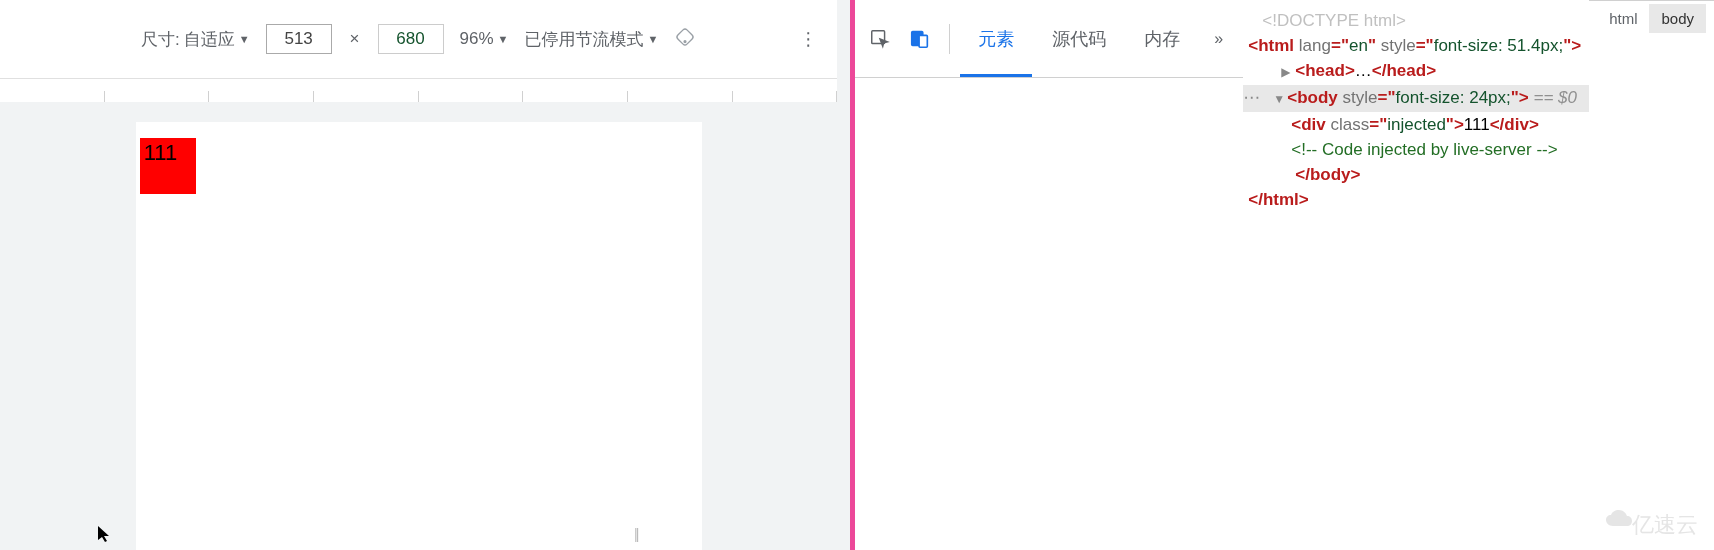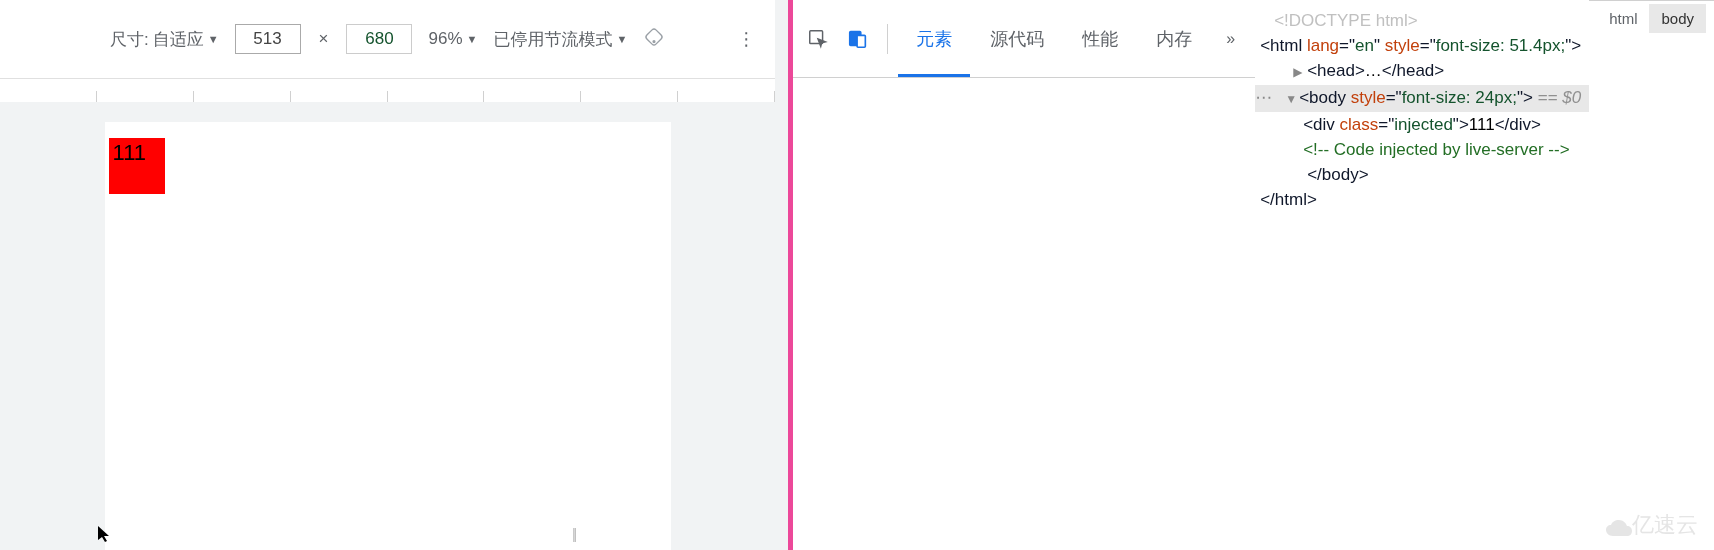--- a/index.html
+++ b/index.html
@@ -215,22 +215,22 @@
     }
     .indent-1 { padding-left: 5px; }
     .indent-2 { padding-left: 38px; }
     .indent-3 { padding-left: 48px; }
     .arrow {
       display: inline-block;
       width: 14px;
       color: #888;
       font-size: 12px;
     }
-    .tag { color: #0f172a; }
-    .attr-name { color: #c2410c; }
+    .tag { color: #b91c1c; font-weight: bold; }
+    .attr-name { color: #737373; }
     .attr-val { color: #14532d; }
     .text-content { color: #000; }
     .comment { color: #236e25; }
     .doctype { color: #c0c0c0; }
     .sel-marker { color: #909090; font-style: italic; }
     .ellipsis-dots {
       color: #888;
       margin-right: 2px;
     }
     
@@ -254,21 +254,21 @@
       color: #333;
     }
     
     .watermark {
       position: absolute;
       right: 16px;
       bottom: 10px;
       color: #e5e5e5;
       font-size: 22px;
       display: flex;
-      align-items: flex-end;
+      align-items: flex-start;
       gap: 0;
     }
   </style>
 </head>
 <body>
 
 <div class="left-panel">
   <div class="device-toolbar">
     <div class="size-label">
       <span>尺寸:</span>
@@ -329,21 +329,20 @@
     </div>
     <div class="tool-icon active">
       <svg viewBox="0 0 24 24" fill="none" stroke="#1a73e8" stroke-width="1.8">
           <rect x="3" y="4" width="12" height="15" rx="1"></rect>
           <rect x="11" y="8" width="9" height="13" rx="1" fill="#fff"></rect>
         </svg>
     </div>
     <div style="width:1px;height:30px;background:#d0d0d0;margin:0 8px;"></div>
     <div class="tab-item active">元素</div>
     <div class="tab-item">源代码</div>
-    <div class="tab-item">性能</div>
     <div class="tab-item">内存</div>
     <div class="tab-more">»</div>
   </div>
 
   <div class="dom-tree">
     <div class="dom-line indent-1">
       <span class="arrow"></span><span class="doctype">&lt;!DOCTYPE html&gt;</span>
     </div>
     <div class="dom-line indent-1">
       <span class="tag">&lt;<span>html</span></span>

